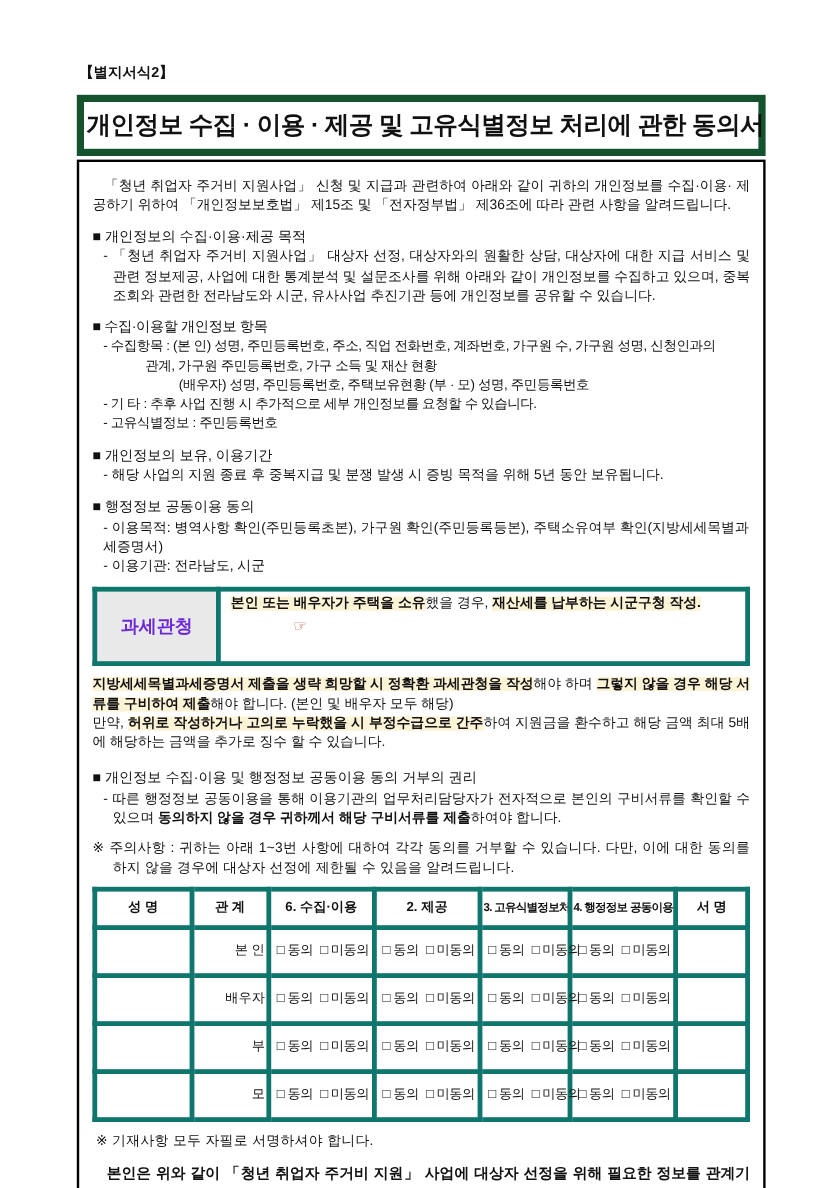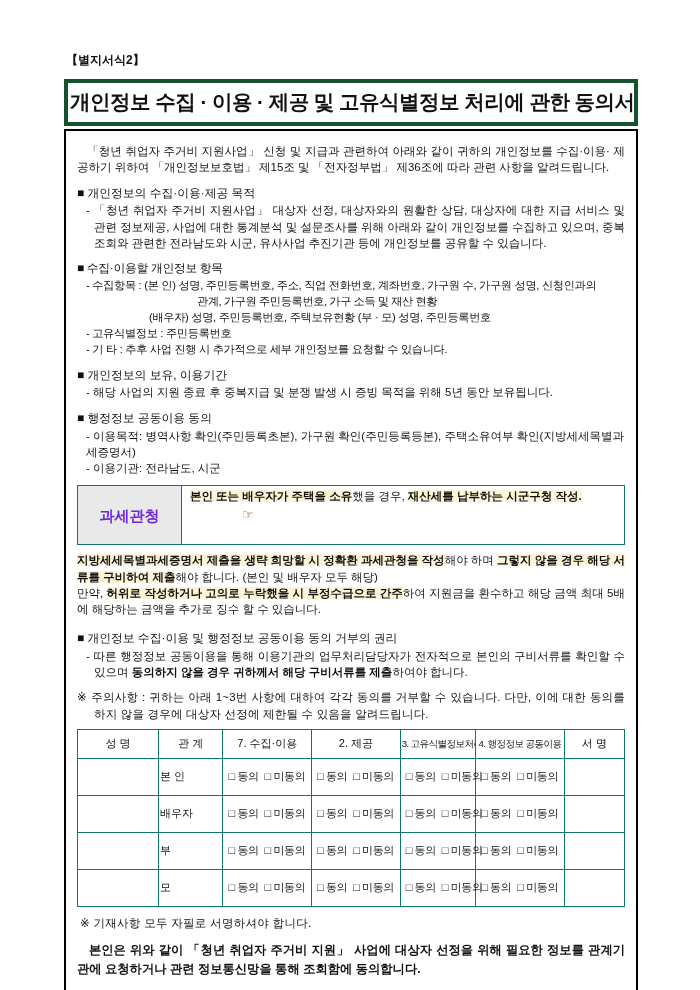--- a/index.html
+++ b/index.html
@@ -4,60 +4,60 @@
 <style>
   html,body{margin:0;padding:0;}
   body{
     width:700px;height:990px;background:#ffffff;
     font-family:"Liberation Sans","DejaVu Sans",sans-serif;
     color:#111;position:relative;
   }
   .sheet{padding:52px 62px 0 64px;}
   .form-label{font-size:12px;font-weight:bold;margin:0 0 10px 2px;}
   .title-box{
-    border:4px solid #14532d;text-align:right;
+    border:6px solid #14532d;text-align:right;
     padding:5px 0 6px 2px;
   }
   .title-box h1{
     margin:0;font-size:20.5px;font-weight:bold;letter-spacing:-0.5px;white-space:nowrap;
   }
   .main-box{
     border:2px solid #000;margin-top:3px;
     padding:10px 11px 10px 11px;
     font-size:11.5px;line-height:1.42;
   }
   p{margin:0;}
   .intro{margin:2px 0 9px 0;text-indent:10px;text-align:justify;}
   .sec{margin-bottom:9px;}
   .sec-h{font-weight:normal;font-size:11.8px;margin-bottom:1px;}
   .bullet{padding-left:17px;text-indent:-8px;text-align:justify;}
   .plain-line{padding-left:9px;}
-  .ind2{margin-left:120px;font-family:Liberation Serif, serif;}
+  .ind2{margin-left:44px;}
   .ind3{margin-left:72px;}
   .items-block{font-size:11.2px;letter-spacing:-0.3px;}
   table{border-collapse:collapse;width:100%;}
-  td,th{border:1px solid #0f766e;}
+  td,th{border:4px solid #0f766e;}
   .tax-table{margin:6px 0 7px 0;}
   .tax-label-cell{
     width:19%;background:#e9e9e9;text-align:center;vertical-align:middle;
     font-weight:bold;font-size:15px;color:#6d28d9;height:56px;
   }
   .tax-desc-cell{padding:2px 6px 2px 8px;vertical-align:top;font-size:11.5px;}
   .hl{background:#fdf3d6;font-weight:bold;}
   .b{font-weight:bold;}
   .pointer{color:#b05034;font-size:13px;margin-left:52px;line-height:1.6;}
   .warning{margin:4px 0 12px 0;text-align:justify;}
   .notice{padding-left:17px;text-indent:-17px;letter-spacing:0.2px;margin:0 0 7px 0;text-align:justify;}
   .consent-table{margin:2px 0 6px 0;table-layout:fixed;}
   .consent-table th{
-    font-weight:normal;font-size:11px;height:26px;white-space:nowrap;
+    font-weight:bold;font-size:11px;height:26px;white-space:nowrap;
     overflow:hidden;padding:1px 1px;
   }
   .consent-table th.narrow{font-size:9.6px;letter-spacing:-0.6px;}
-  .consent-table td{height:34px;font-size:11px;text-align:left;margin-left:47px;}
+  .consent-table td{height:34px;font-size:11px;text-align:right;margin-left:47px;}
   .chk-cell{white-space:nowrap;font-size:10.3px;letter-spacing:-0.4px;padding:0 2px;}
   .chk{display:inline-block;margin:0 3px;}
   .chk .box{font-size:11px;}
   .sign-note{padding-left:3px;letter-spacing:0.3px;margin:8px 0 10px 0;}
   .closing{font-weight:bold;font-size:12.3px;text-indent:12px;text-align:justify;line-height:1.5;margin-bottom:8px;}
 </style>
 </head>
 <body>
 
 <div class="sheet">
@@ -75,22 +75,22 @@
     <div class="sec">
       <p class="sec-h">■ 개인정보의 수집·이용·제공 목적</p>
       <p class="bullet">- 「청년 취업자 주거비 지원사업」 대상자 선정, 대상자와의 원활한 상담, 대상자에 대한 지급 서비스 및 관련 정보제공, 사업에 대한 통계분석 및 설문조사를 위해 아래와 같이 개인정보를 수집하고 있으며, 중복조회와 관련한 전라남도와 시군, 유사사업 추진기관 등에 개인정보를 공유할 수 있습니다.</p>
     </div>
 
     <div class="sec items-block">
       <p class="sec-h">■ 수집·이용할 개인정보 항목</p>
       <p class="plain-line">- 수집항목 : (본  인) 성명, 주민등록번호, 주소, 직업 전화번호, 계좌번호, 가구원 수, 가구원 성명, 신청인과의</p>
       <p class="ind2">관계, 가구원 주민등록번호, 가구 소득 및 재산 현황</p>
       <p class="ind3">(배우자) 성명, 주민등록번호, 주택보유현황   (부 · 모) 성명, 주민등록번호</p>
+      <p class="plain-line">- 기     타 : 추후 사업 진행 시 추가적으로 세부 개인정보를 요청할 수 있습니다.</p>
       <p class="plain-line">- 고유식별정보 : 주민등록번호</p>
-      <p class="plain-line">- 기     타 : 추후 사업 진행 시 추가적으로 세부 개인정보를 요청할 수 있습니다.</p>
     </div>
 
     <div class="sec">
       <p class="sec-h">■ 개인정보의 보유, 이용기간</p>
       <p class="plain-line">- 해당 사업의 지원 종료 후 중복지급 및 분쟁 발생 시 증빙 목적을 위해 5년 동안 보유됩니다.</p>
     </div>
 
     <div class="sec">
       <p class="sec-h">■ 행정정보 공동이용 동의</p>
       <p class="plain-line">- 이용목적: 병역사항 확인(주민등록초본), 가구원 확인(주민등록등본), 주택소유여부 확인(지방세세목별과세증명서)</p>
@@ -128,21 +128,21 @@
           <col style="width:16.2%">
         <col style="width:16.2%">
           <col style="width:13.8%">
           <col style="width:16.2%">
           <col style="width:11%">
       </colgroup>
       <tbody>
           <tr>
         <th>성  명</th>
         <th>관  계</th>
-        <th>7. 수집·이용</th>
+        <th>6. 수집·이용</th>
         <th>2. 제공</th>
         <th class="narrow">3. 고유식별정보처리</th>
         <th class="narrow">4. 행정정보 공동이용</th>
         <th>서  명</th>
       </tr>
       </tbody>
         <tbody>
           <tr>
             <td></td>
             <td>본  인</td>

